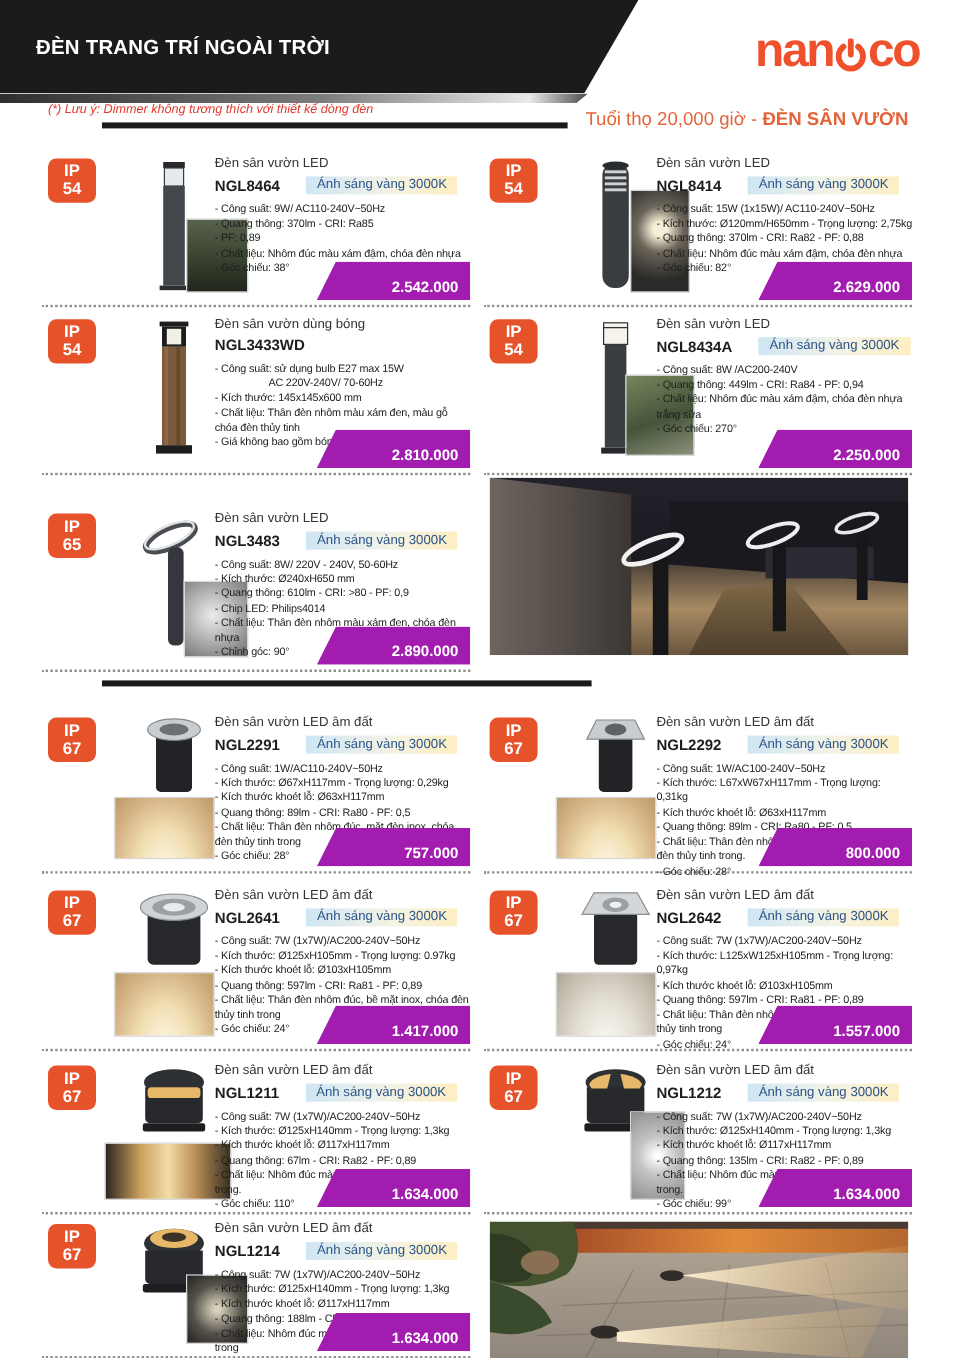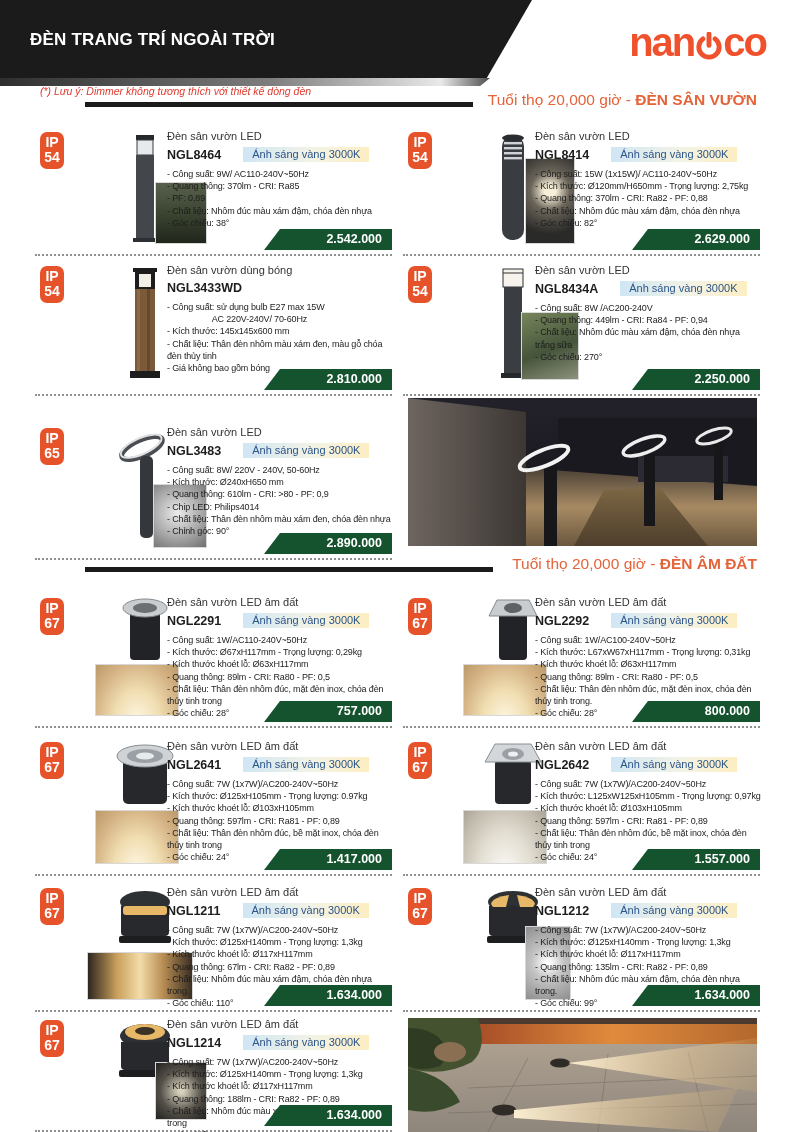--- a/index.html
+++ b/index.html
@@ -22,36 +22,36 @@
   .rule{position:absolute;height:5px;background:#1b1b1b;}
   .rule1{left:85px;top:102px;width:388px;}
   .rule2{left:85px;top:567px;width:408px;}
   .sec{position:absolute;right:43px;font-size:15.5px;color:#e4643a;white-space:nowrap;}
   .sec b{font-weight:bold;}
   .sec1{top:91px;}
   .sec2{top:555px;}
 
   
   .card{position:absolute;width:357px;border-bottom:2px dotted #8f8f8f;}
-  .ip{position:absolute;left:5px;top:6px;width:24px;background:#e6532b;color:#fff;border-radius:7px;
+  .ip{position:absolute;left:5px;top:6px;width:40px;background:#e6532b;color:#fff;border-radius:7px;
       text-align:center;font-weight:bold;font-size:14px;line-height:1.08;padding:3px 0 4px;}
   .ip span{display:block;}
   .pic{position:absolute;left:48px;top:4px;bottom:10px;width:124px;}
   .pic svg{display:block;margin:0 auto;}
   .th{position:absolute;border:1px solid #d8d8d8;}
-  .info{position:absolute;left:132px;top:4px;right:-2px;}
+  .info{position:absolute;left:144px;top:4px;right:-2px;}
   .title{font-size:11px;color:#333;margin-bottom:5px;}
   .model-row{display:flex;align-items:center;gap:22px;margin-bottom:6px;}
   .model{font-size:12.5px;font-weight:bold;color:#1d1d1d;}
   .light-badge{font-size:11px;color:#2b5488;background:linear-gradient(90deg,#cfe6f4 0%,#f3f3e6 55%,#fdeec2 100%);
                padding:1px 9px 2px;}
   .light-badge:empty{display:none;}
   .specs{font-size:9px;letter-spacing:-0.15px;color:#1d1d1d;line-height:1.36;white-space:pre-wrap;}
-  .price{position:absolute;right:0;bottom:4px;background:#14532d;color:#fff;font-weight:bold;
-         font-size:12.5px;padding:3px 10px 4px 26px;min-width:92px;text-align:right;
+  .price{position:absolute;right:0;bottom:4px;background:#a21caf;color:#fff;font-weight:bold;
+         font-size:12.5px;padding:14px 10px 4px 26px;min-width:92px;text-align:right;
          clip-path:polygon(16px 0,100% 0,100% 100%,0 100%);}
 
   .photo{position:absolute;overflow:hidden;}
 </style>
 </head>
 <body>
 
 <div class="page">
 
   <div class="hdr-black"></div>
@@ -239,21 +239,20 @@
           </g>
         <rect x="306" y="44" width="9" height="58" fill="#17171a"></rect>
         <g transform="rotate(-18 306 38)">
             <ellipse cx="306" cy="38" rx="18" ry="6" fill="none" stroke="#e9e9e9" stroke-width="3"></ellipse>
           </g>
       </g>
     </svg>
   </div>
 
   <div class="rule rule2"></div>
-  <div class="sec sec2"><span>Tuổi thọ 20,000 giờ - </span><b>ĐÈN ÂM ĐẤT</b></div>
 
   <div class="card" style="left:35px;top:592px;height:134px">
     <div class="ip">
         <span>IP</span>
         <span>67</span>
       </div>
     <div class="pic">
       <svg width="64" height="68" viewBox="0 0 64 68">
         <rect x="17" y="12" width="30" height="52" rx="4" fill="#212326"></rect>
         <ellipse cx="32" cy="12" rx="22" ry="9" fill="#c9cdd0" stroke="#83898e"></ellipse>

